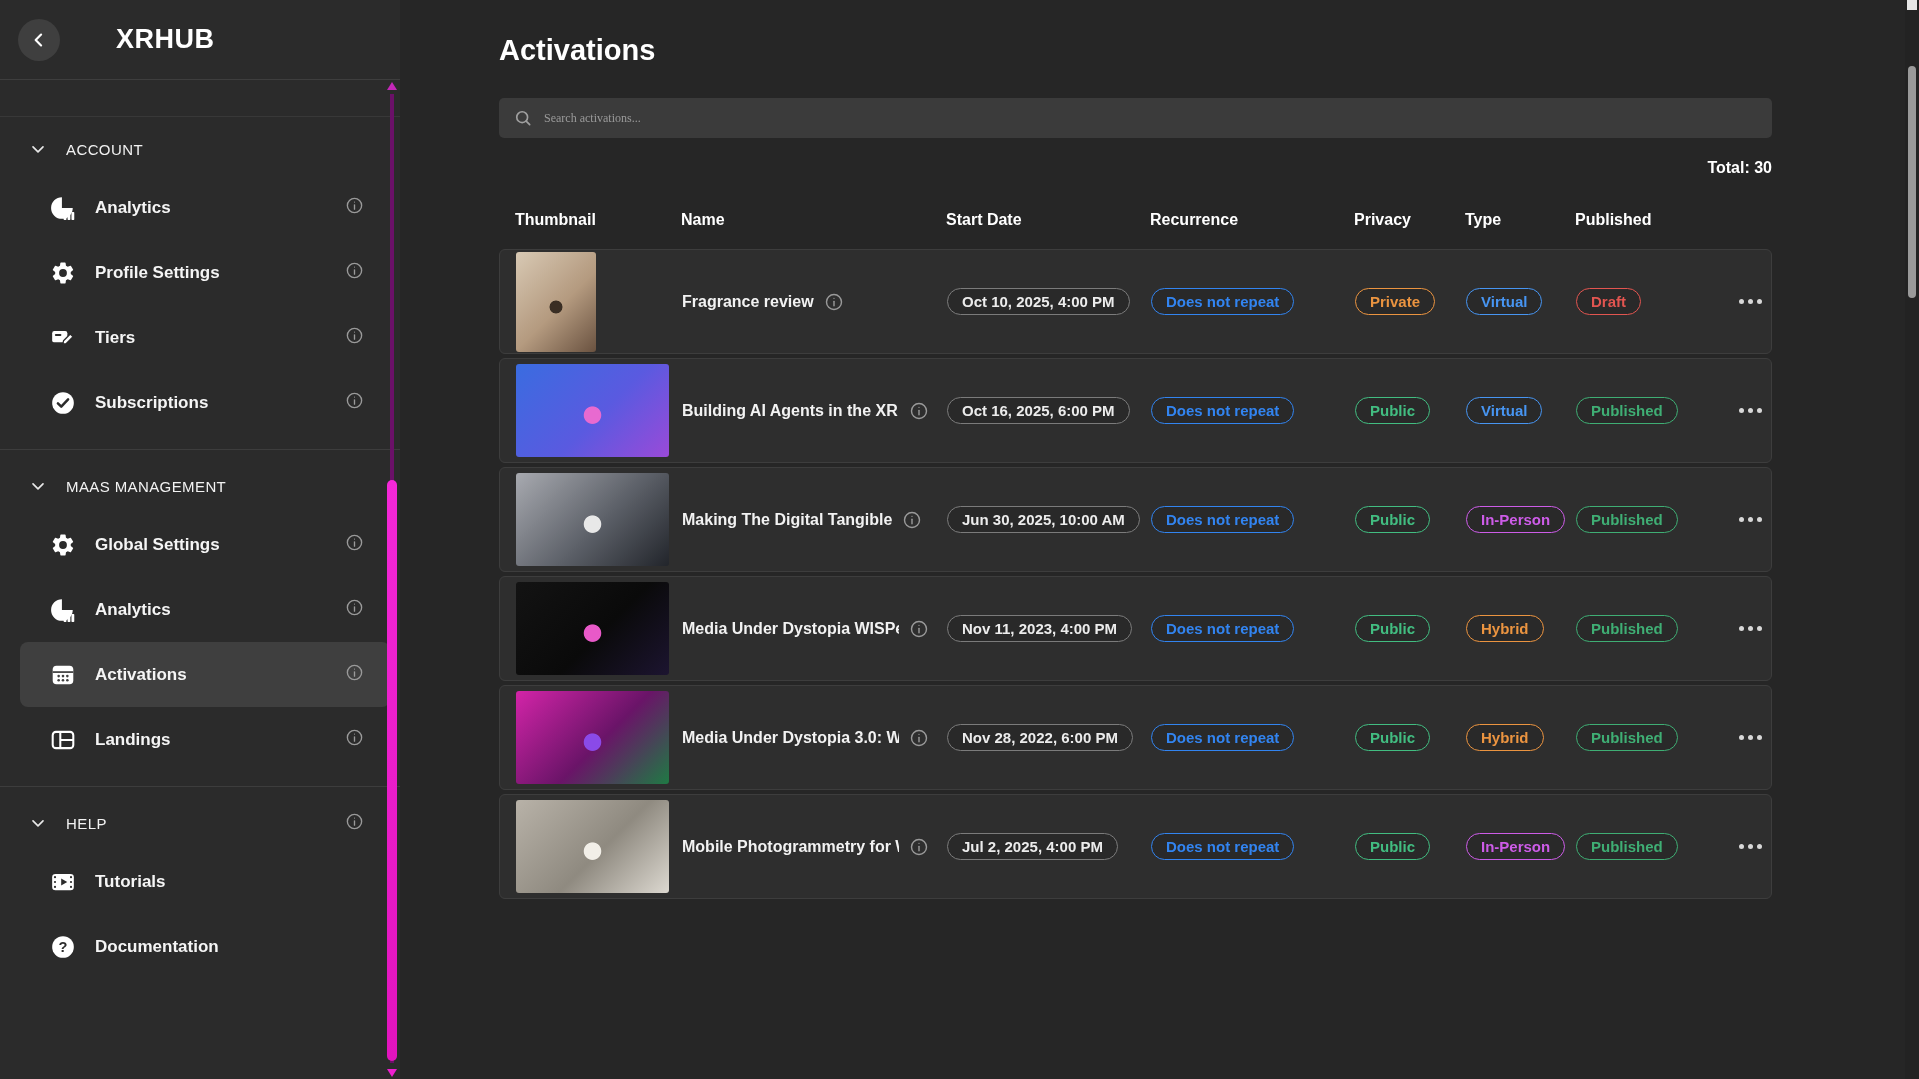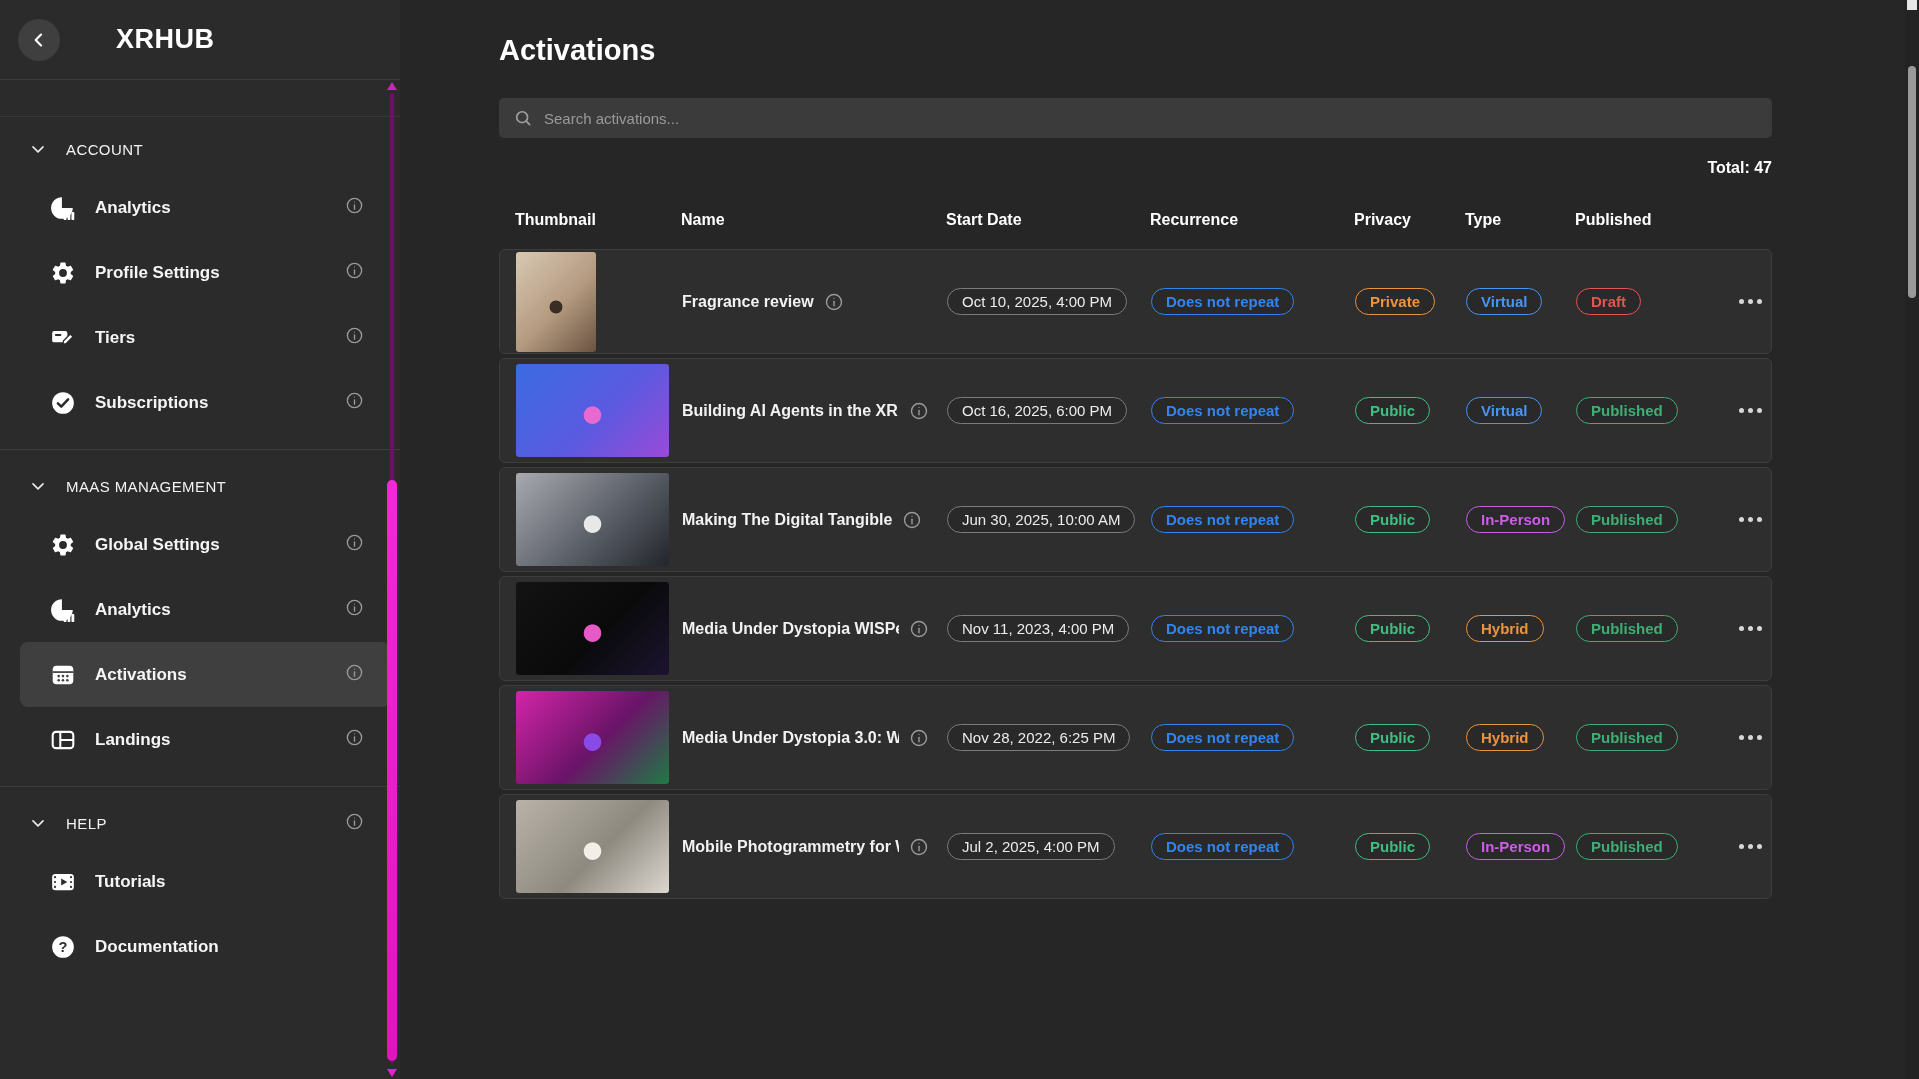--- a/index.html
+++ b/index.html
@@ -42,38 +42,38 @@
       border-left:5px solid transparent; border-right:5px solid transparent; border-top:8px solid #ee1fd0; }
   
   .main { flex:1; padding:34px 0 0 99px; }
   .content { width:1273px; }
   .page-title { font-size:29px; font-weight:700; color:#ffffff; }
   .page-subtitle { font-size:19px; font-weight:400; color:#f0f0f0; margin-top:25px; }
   .search { margin-top:31px; height:40px; background:#3b3b3b; border-radius:5px;
             display:flex; align-items:center; padding:0 14px; gap:11px; }
   .search svg { width:20px; height:20px; flex:0 0 auto; }
   .search input { flex:1; background:transparent; border:none; outline:none; color:#e8e8e8;
-                  font-size:15px; font-family:Liberation Sans, sans-serif; }
+                  font-size:12px; font-family:Liberation Serif, serif; }
   .search input::placeholder { color:#9a9a9a; }
   .total { margin-top:21px; text-align:right; font-size:16px; font-weight:700; color:#ffffff; }
   .tgrid { display:grid; grid-template-columns:166px 265px 204px 204px 111px 110px 155px 1fr;
            align-items:center; padding:0 16px; }
   .thead { margin-top:34px; }
   .thead .th { font-size:16px; font-weight:700; color:#ffffff; }
   .rows { margin-top:20px; display:flex; flex-direction:column; gap:4px; }
   .trow { height:105px; background:#2e2e2e; border:1px solid #3d3d3d; border-radius:6px; }
   .thumb { border-radius:3px; }
   .thumb.landscape { width:153px; height:93px; }
   .thumb.portrait  { width:80px;  height:100px; }
   .name-cell { display:flex; align-items:center; gap:10px; padding-right:18px; }
   .row-name { font-size:16px; font-weight:700; color:#f2f2f2; white-space:nowrap; overflow:hidden; }
   .row-info svg { width:20px; height:20px; flex:0 0 auto; }
   .pill { display:inline-block; padding:4px 14px; border-radius:999px; border:1px solid;
           font-size:15px; font-weight:700; white-space:nowrap; background:rgba(0,0,0,0.10); }
-  .date-pill { border-color:#7b7b7b; color:#ececec; font-weight:400; }
+  .date-pill { border-color:#7b7b7b; color:#ececec; font-weight:700; }
   .actions { justify-self:start; }
   .ellipsis { background:none; border:none; cursor:pointer; display:flex; gap:4px; padding:8px; }
   .ellipsis i { width:5px; height:5px; border-radius:50%; background:#d8d8d8; display:block; }
   
   .page-scroll { position:absolute; right:0; top:0; width:14px; height:1079px; background:#232323; }
   .page-scroll .cap { position:absolute; top:0; left:2px; width:10px; height:10px; background:#e6e6e6; }
   .page-scroll .thumb { position:absolute; top:66px; left:3px; width:8px; height:232px; background:#9a9a9a; border-radius:4px; }
 </style>
 </head>
 <body>
@@ -306,21 +306,21 @@
     <h1 class="page-title">Activations</h1>
     <div class="search">
       <span class="icon">
         <svg viewBox="0 0 24 24" fill="none" stroke="#a0a0a0" stroke-width="2">
             <circle cx="11" cy="11" r="6.5"></circle>
             <line x1="15.8" y1="15.8" x2="20" y2="20" stroke-linecap="round"></line>
           </svg>
       </span>
       <input type="text" placeholder="Search activations..." style="">
     </div>
-    <div class="total">Total: 47</div>
+    <div class="total">Total: 30</div>
     <div class="thead tgrid" id="table-header">
         <div class="th">Thumbnail</div>
         <div class="th">Name</div>
         <div class="th">Start Date</div>
         <div class="th">Recurrence</div>
         <div class="th">Privacy</div>
         <div class="th">Type</div>
         <div class="th">Published</div>
         <div></div>
       </div>
@@ -440,21 +440,21 @@
           <div class="name-cell">
             <span class="row-name">Media Under Dystopia 3.0: WA...</span>
             <span class="icon row-info">
               <svg viewBox="0 0 24 24" fill="none" stroke="#9a9a9a" stroke-width="1.7">
                 <circle cx="12" cy="12" r="9"></circle>
                 <line x1="12" y1="11.2" x2="12" y2="16.6" stroke-linecap="round"></line>
                 <circle cx="12" cy="7.7" r="0.7" fill="#9a9a9a" stroke="none"></circle>
               </svg>
             </span>
           </div>
-          <div><span class="pill date-pill">Nov 28, 2022, 6:25 PM</span></div>
+          <div><span class="pill date-pill">Nov 28, 2022, 6:00 PM</span></div>
           <div><span class="pill rec-pill" style="color: rgb(50, 132, 240); border-color: rgb(50, 132, 240);">Does not repeat</span></div>
           <div><span class="pill badge" style="color: rgb(66, 189, 129); border-color: rgb(66, 189, 129);">Public</span></div>
           <div><span class="pill badge" style="color: rgb(235, 148, 64); border-color: rgb(235, 148, 64);">Hybrid</span></div>
           <div><span class="pill badge" style="color: rgb(63, 174, 116); border-color: rgb(63, 174, 116);">Published</span></div>
           <div class="actions">
             <button class="ellipsis">
               <i></i>
               <i></i>
               <i></i>
             </button>

